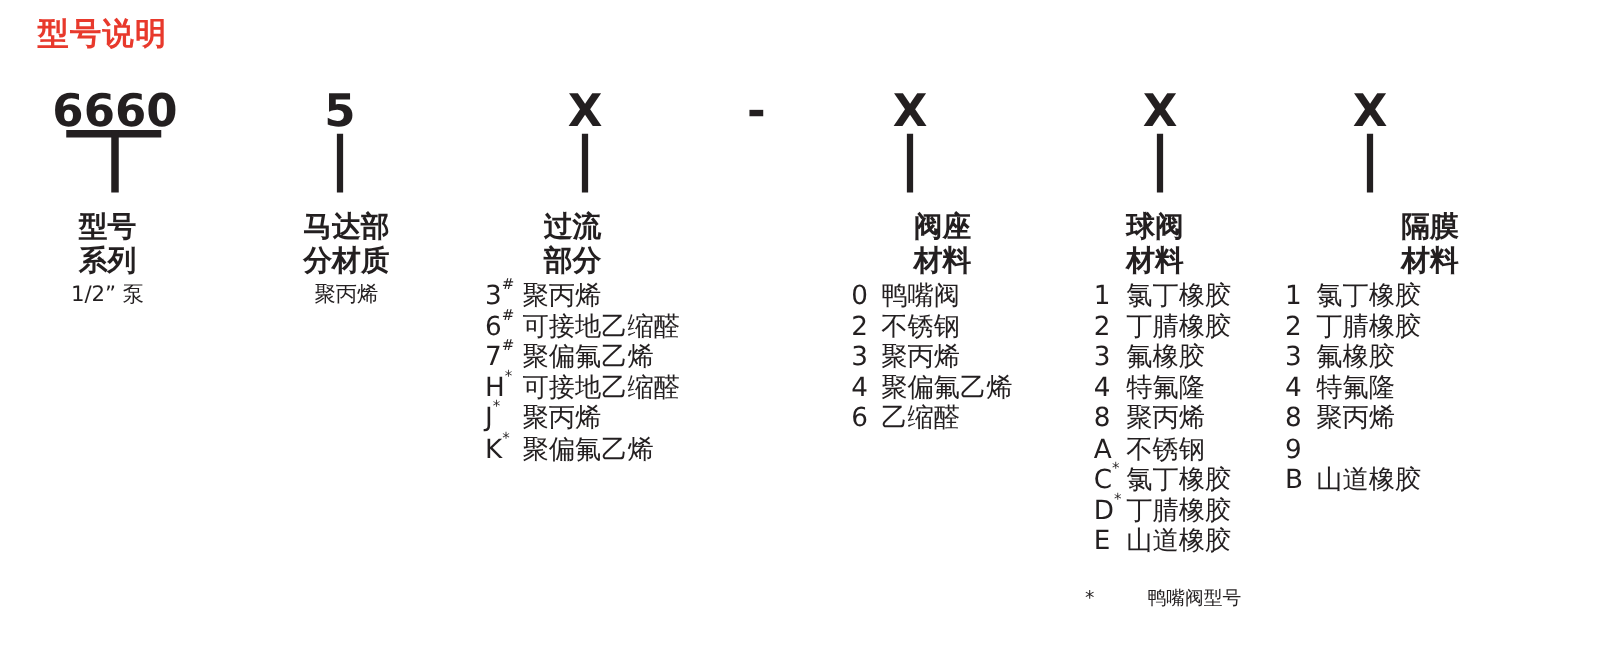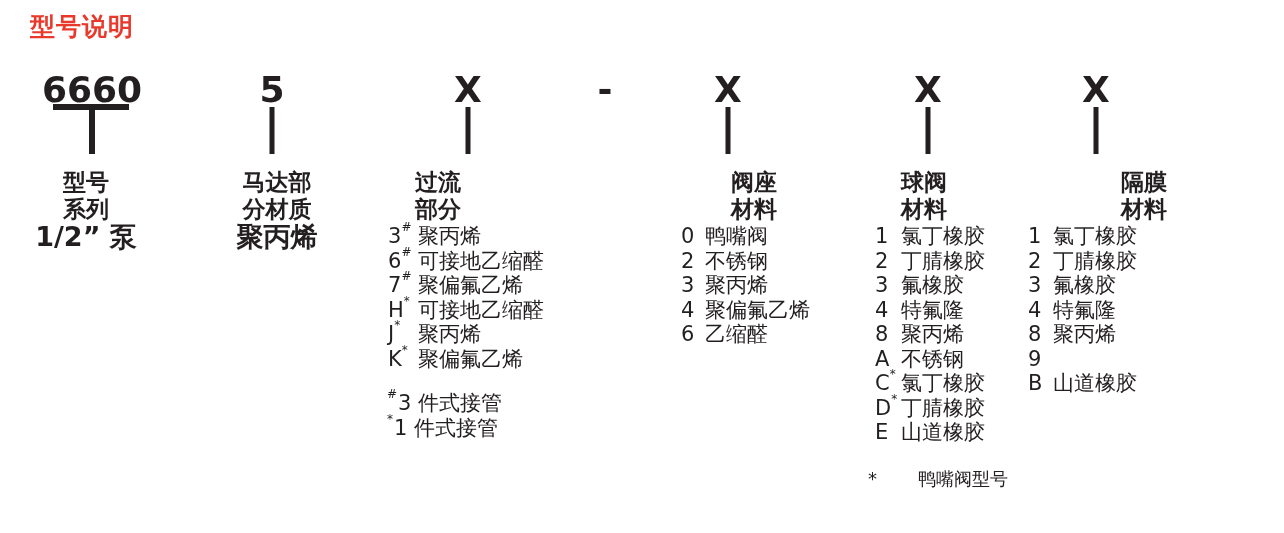--- a/index.html
+++ b/index.html
@@ -30,40 +30,40 @@
   .tbar {
     position:absolute; top:104px; width:76px; height:6px;
     background:var(--text,#231f20); transform:translateX(-50%);
   }
 
   .hdr {
     position:absolute; top:169px; transform:translateX(-50%);
     text-align:center; font-size:23px; font-weight:bold;
     line-height:27px; white-space:nowrap;
   }
-  .hdr .sub { font-size:27px; font-weight:bold;text-align:right; }
+  .hdr .sub { font-size:17px; font-weight:normal; }
 
   .opts {
     position:absolute; top:224px;
     font-size:21px; line-height:24.5px; white-space:nowrap;
   }
   .opt-row { display:flex; }
   .opt-code { flex:none; width:var(--cw,26px); }
   .opt-code sup, .fnote-row sup {
     font-size:12px; line-height:1; position:relative; top:-3px; vertical-align:top;
   }
   .opt-label { flex:none; }
 
   .fnotes {
     position:absolute; font-size:21px; line-height:25px; white-space:nowrap;
   }
   .fnote-row sup { margin-right:1px; }
 
   .fnote-single {
-    position:absolute; font-size:18px; line-height:25px; white-space:nowrap;
+    position:absolute; font-size:15px; line-height:25px; white-space:nowrap;
   }
   .fnote-single .mark { display:inline-block; width:50px; }
 </style>
 </head>
 <body>
 
 <main class="diagram">
 
   <h1 class="title">型号说明</h1>
 
@@ -88,21 +88,21 @@
     <div>系列</div>
     <div class="sub">1/2” 泵</div>
   </div>
 
   <div class="hdr" style="left:277px">
     <div>马达部</div>
     <div>分材质</div>
     <div class="sub">聚丙烯</div>
   </div>
 
-  <div class="hdr" style="left:438px">
+  <div class="hdr" style="left:458px">
     <div>过流</div>
     <div>部分</div>
   </div>
 
   <div class="hdr" style="left:754px">
     <div>阀座</div>
     <div>材料</div>
   </div>
 
   <div class="hdr" style="left:924px">
@@ -254,24 +254,18 @@
       <div class="opt-row">
         <span class="opt-code"><span>9</span><sup></sup></span>
       </div>
 
       <div class="opt-row">
         <span class="opt-code"><span>B</span><sup></sup></span>
         <span class="opt-label">山道橡胶</span>
       </div>
     </div>
 
-  <div class="fnotes" style="left:387px; top:391px">
-
-      <div class="fnote-row"><sup>#</sup><span>3 件式接管</span></div>
-
-      <div class="fnote-row"><sup>*</sup><span>1 件式接管</span></div>
-    </div>
 
   <div class="fnote-single" style="left:868px; top:466px">
     <span class="mark">*</span><span>鸭嘴阀型号</span>
   </div>
 
 </main>
 
 </body></html>

